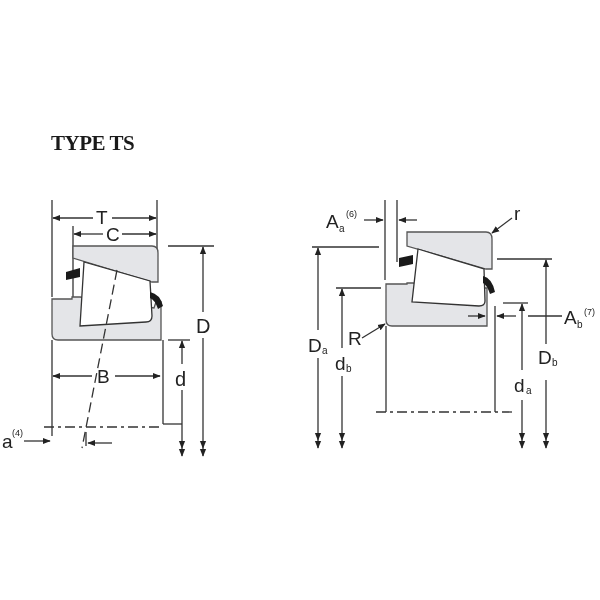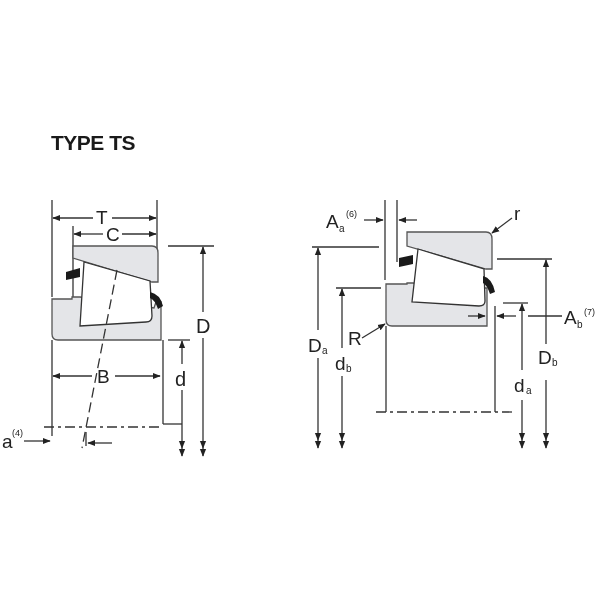--- a/index.html
+++ b/index.html
@@ -1,17 +1,17 @@
 <!DOCTYPE html>
 <html><head>
 <meta charset="utf-8">
 <style>
   html, body { margin: 0; padding: 0; background: #ffffff; }
   body { width: 600px; height: 600px; position: relative; overflow: hidden; font-family: "Liberation Sans", sans-serif; }
-  .title { position: absolute; left: 51px; top: 131px; font-family: Liberation Sans, sans-serif; font-weight: bold; font-size: 21px; color: #1a1a1a; letter-spacing: -0.5px; }
+  .title { position: absolute; left: 51px; top: 131px; font-family: Liberation Serif, serif; font-weight: bold; font-size: 21px; color: #1a1a1a; letter-spacing: -0.5px; }
   svg { position: absolute; left: 0; top: 0; }
   .lbl { font-family: "Liberation Sans", sans-serif; fill: #222; }
 </style>
 </head>
 <body>
 
 <div class="title">TYPE TS</div>
 
 <svg width="600" height="600" viewBox="0 0 600 600">
   <defs>

